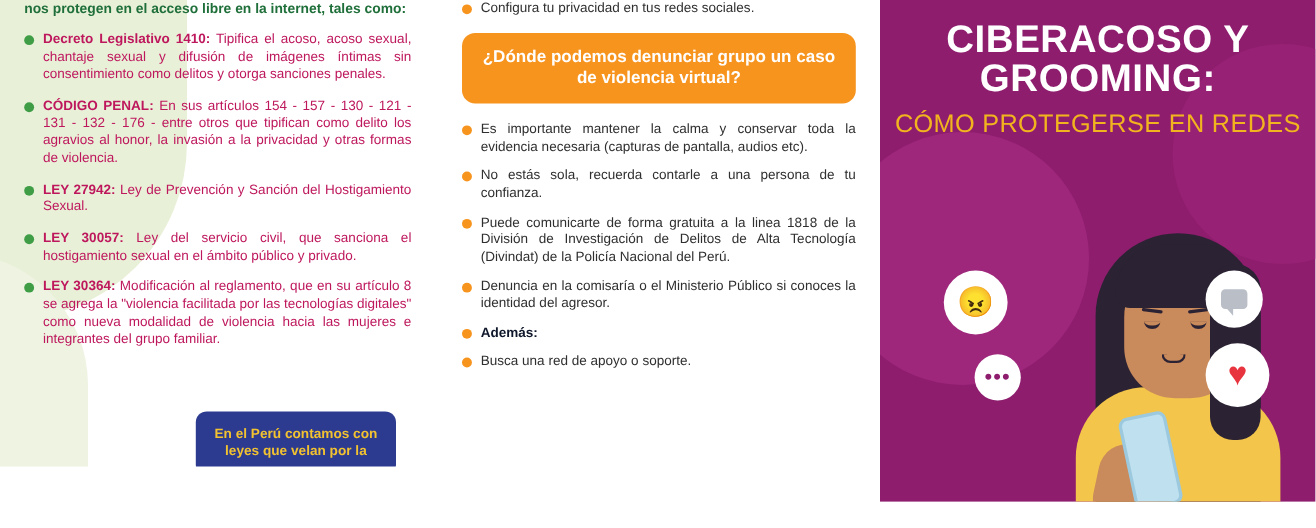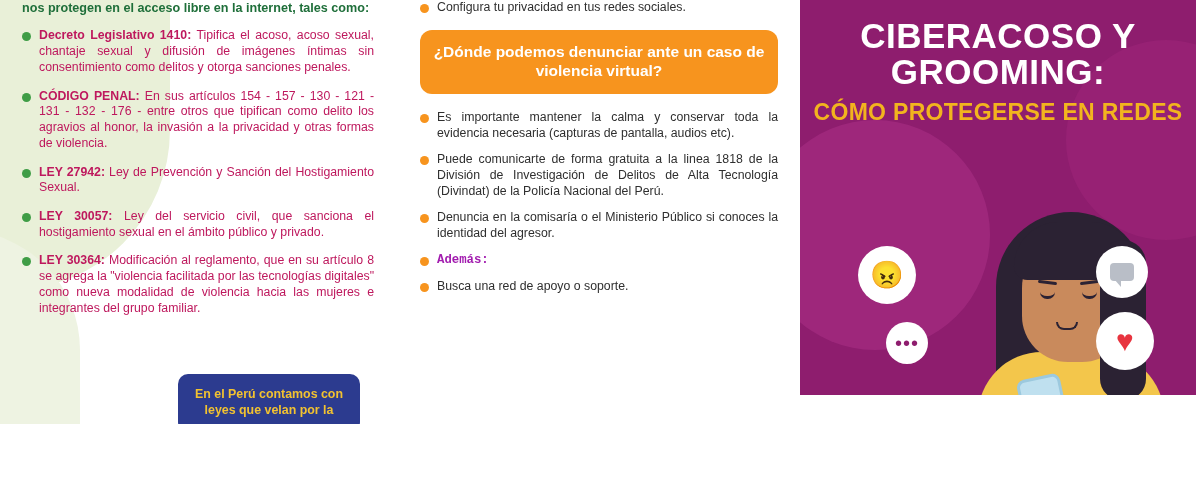--- a/index.html
+++ b/index.html
@@ -104,38 +104,38 @@
     text-align: justify;
   }
   ul.orange-list > li::before {
     content: "";
     position: absolute;
     left: 0; top: 4px;
     width: 9px; height: 9px;
     border-radius: 50%;
     background: #f7941e;
   }
-  ul.orange-list > li.bold { font-weight: bold; color:#a21caf;font-family:Liberation Mono, monospace; }
+  ul.orange-list > li.bold { font-weight: bold; color:#0f172a; }
   .orange-banner {
     background: #f7941e;
     border-radius: 12px;
     color: #ffffff;
     font-weight: bold;
     font-size: 15.5px;
     line-height: 1.28;
     text-align: center;
     padding: 12px 10px 13px;
     margin: 14px 0 16px;
   }
   .mid-top { padding-top: 0; }
 
   
   .panel-right {
     position: relative;
-    width: 396px; height: 395px;
+    width: 396px; height: 456px;
     background: #8e1d6e;
     overflow: hidden;
   }
   .blob1 {
     position: absolute;
     left: -40px; top: 120px;
     width: 230px; height: 230px;
     background: #a32b80;
     border-radius: 50%;
     opacity: .75;
@@ -158,21 +158,21 @@
     display: block;
     color: #ffffff;
     font-weight: bold;
     font-size: 35px;
     line-height: 1.02;
     letter-spacing: .5px;
   }
   .right-title .t2 {
     display: block;
     color: #f2b41e;
-    font-weight: bold;
+    font-weight: normal;
     font-size: 23px;
     line-height: 1.14;
     margin-top: 10px;
     letter-spacing: .3px;
   }
   
   .illus { position: absolute; inset: 0; z-index: 2; }
   .girl-hair-back {
     position: absolute;
     left: 196px; top: 212px;
@@ -308,24 +308,25 @@
     </div>
 
     <div class="blue-box">En el Perú contamos con leyes que velan por la</div>
   </section>
 
   <section class="panel-mid">
     <ul class="orange-list mid-top">
       <li>Configura tu privacidad en tus redes sociales.</li>
     </ul>
 
-    <div class="orange-banner">¿Dónde podemos denunciar ante un caso de violencia virtual?</div>
+    <div class="orange-banner">¿Dónde podemos denunciar grupo un caso de violencia virtual?</div>
 
     <ul class="orange-list">
       <li>Es importante mantener la calma y conservar toda la evidencia necesaria (capturas de pantalla, audios etc).</li>
+      <li>No estás sola, recuerda contarle a una persona de tu confianza.</li>
       <li>Puede comunicarte de forma gratuita a la linea 1818 de la División de Investigación de Delitos de Alta Tecnología (Divindat) de la Policía Nacional del Perú.</li>
       <li>Denuncia en la comisaría o el Ministerio Público si conoces la identidad del agresor.</li>
       <li class="bold">Además:</li>
       <li>Busca una red de apoyo o soporte.</li>
     </ul>
   </section>
 
   <section class="panel-right">
     <div class="blob1"></div>
     <div class="blob2"></div>

